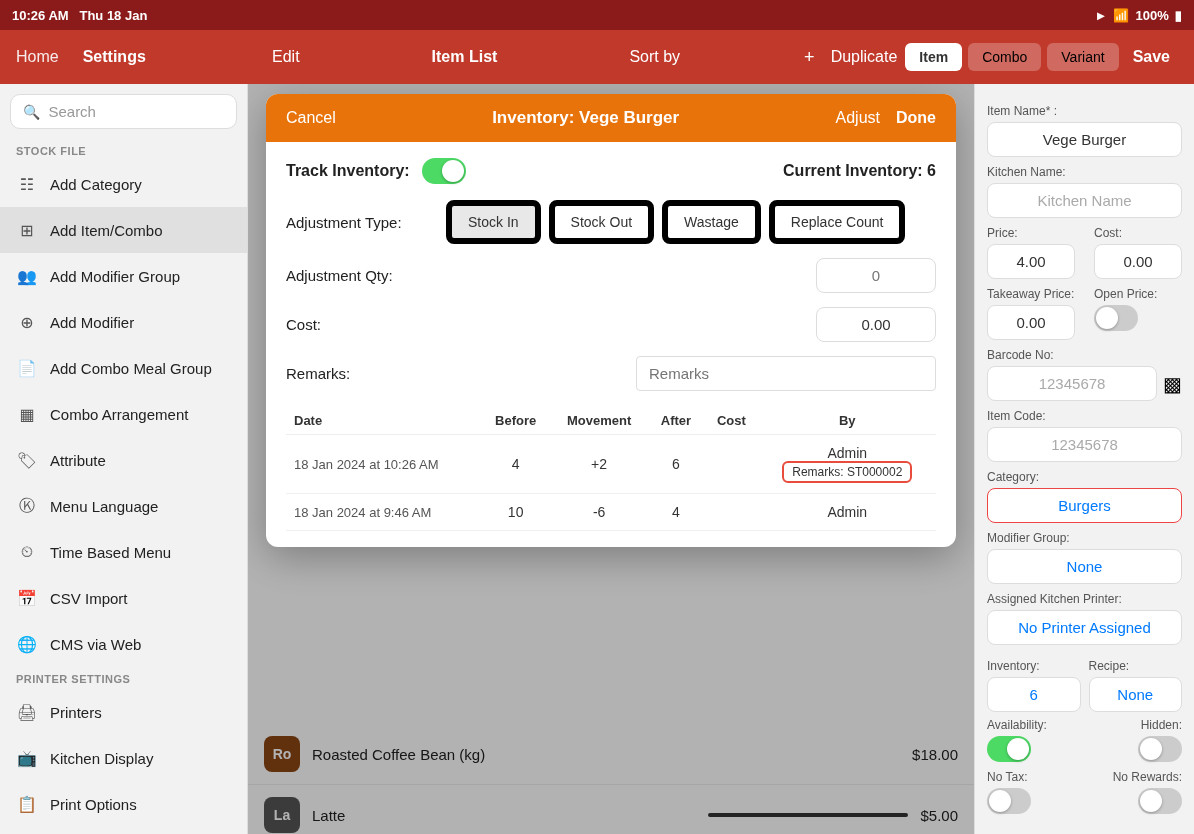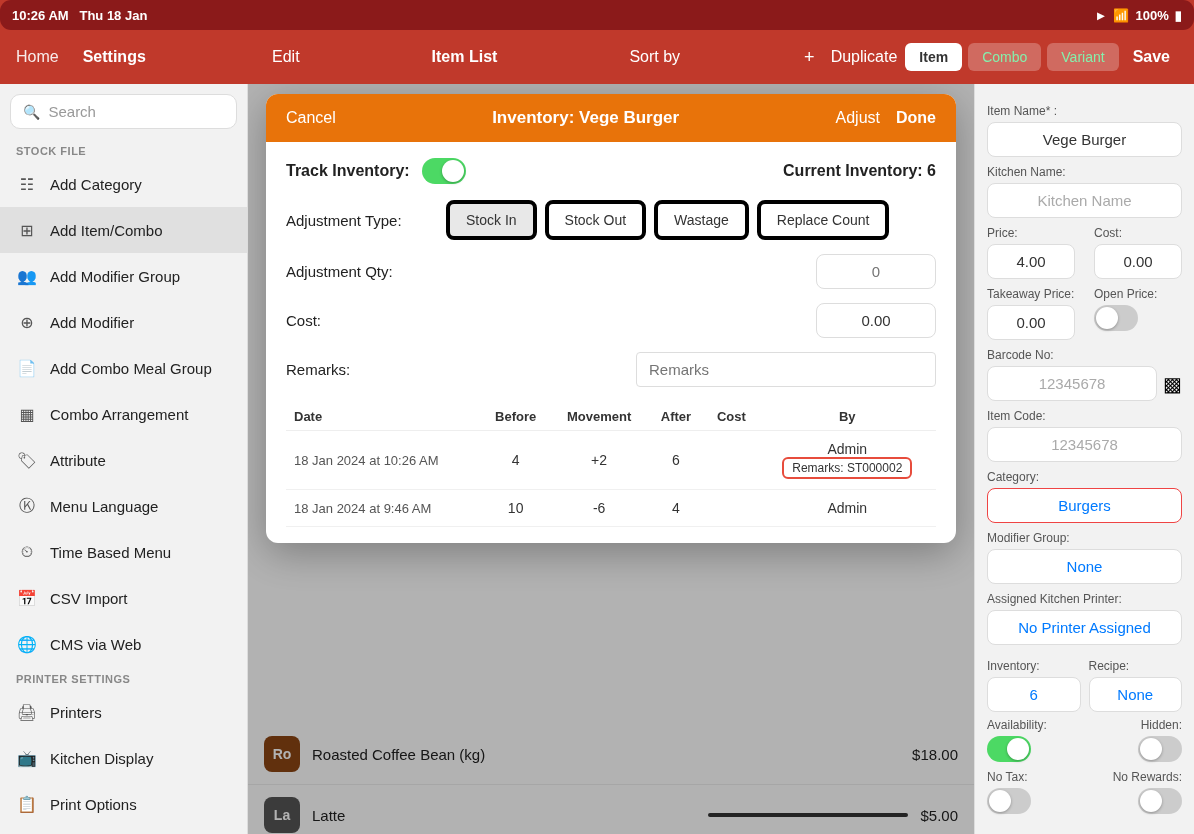--- a/index.html
+++ b/index.html
@@ -9,21 +9,20 @@
     .status-bar {
       background: #8B1A1A;
       height: 30px;
       display: flex;
       align-items: center;
       justify-content: space-between;
       padding: 0 12px;
       color: white;
       font-size: 13px;
       font-weight: 600;
-      border-radius: 11px;
     }
     .status-bar-right { display: flex; align-items: center; gap: 6px; }
 
     
     .top-nav {
       background: #c0392b;
       height: 54px;
       display: flex;
       align-items: center;
       padding: 0 16px;
@@ -32,21 +31,21 @@
     .top-nav-left { display: flex; align-items: center; gap: 24px; width: 248px; }
     .top-nav-left .home { color: white; font-size: 16px; opacity: 0.9; }
     .top-nav-left .settings { color: white; font-size: 16px; font-weight: 700; }
     .top-nav-center { flex: 1; display: flex; align-items: center; justify-content: space-between; }
     .top-nav-item { color: white; font-size: 16px; cursor: pointer; padding: 0 8px; }
     .top-nav-item.active { font-weight: 600; }
     .sortby-group { display: flex; align-items: center; gap: 8px; }
     .top-nav-right { display: flex; align-items: center; gap: 6px; }
     .tab-btn {
       background: rgba(255,255,255,0.25);
-      color: #86efac;
+      color: #000000;
       border: none;
       border-radius: 6px;
       padding: 6px 14px;
       font-size: 14px;
       cursor: pointer;
     }
     .tab-btn.active { background: white; color: #333; font-weight: 600; }
     .save-btn {
       background: transparent;
       color: white;
@@ -285,21 +284,21 @@
       margin-bottom: 16px;
     }
     .track-label { font-size: 16px; font-weight: 600; color: #222; }
     .current-inv { font-size: 16px; font-weight: 600; color: #222; }
 
     .adj-type-row { display: flex; align-items: center; margin-bottom: 14px; }
     .adj-label { font-size: 15px; font-weight: 500; color: #222; width: 160px; }
     .adj-buttons { display: flex; gap: 8px; }
     .adj-btn {
       padding: 8px 16px;
-      border: 4px solid #000000;
+      border: 6px solid #000000;
       border-radius: 8px;
       background: white;
       font-size: 14px;
       color: #333;
       cursor: pointer;
     }
     .adj-btn.selected { background: #e8e8e8; }
 
     .adj-qty-row { display: flex; align-items: center; margin-bottom: 14px; }
     .adj-qty-input {

